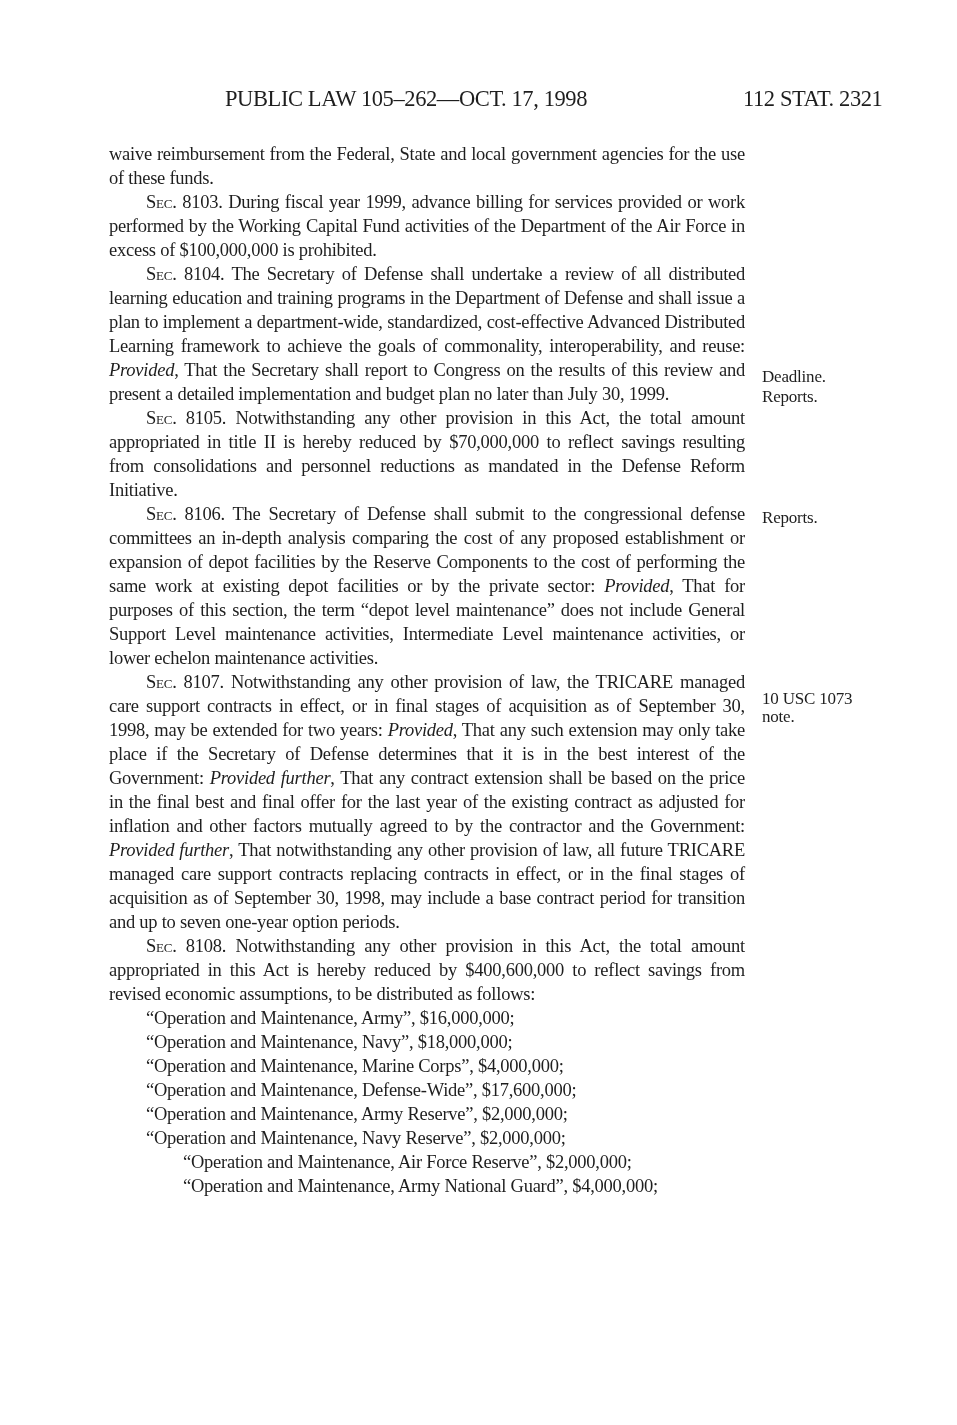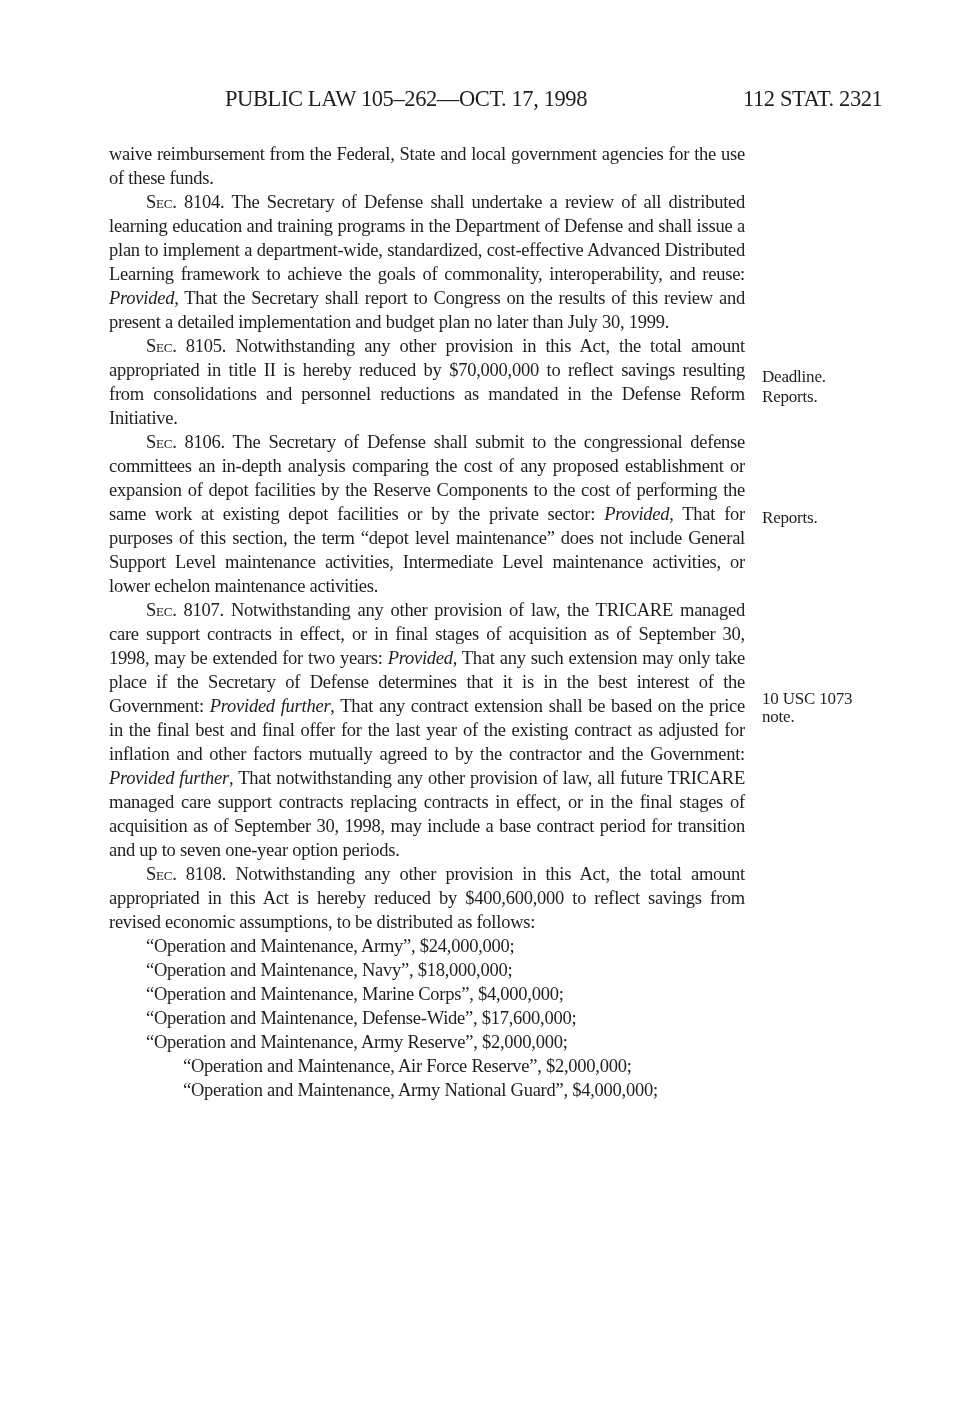--- a/index.html
+++ b/index.html
@@ -35,37 +35,39 @@
 <body>
 
 <div class="header">
   <span class="title">PUBLIC LAW 105–262—OCT. 17, 1998</span>
   <span class="stat">112 STAT. 2321</span>
 </div>
 
 <div class="body">
   <p>waive reimbursement from the Federal, State and local government agencies for the use of these funds.</p>
 
+  <p class="sec"><span class="sc">Sec.</span> <span>8103.</span> <span>During fiscal year 1999, advance billing for services provided or work performed by the Working Capital Fund activities of the Department of the Air Force in excess of $100,000,000 is prohibited.</span></p>
 
   <p class="sec"><span class="sc">Sec.</span> <span>8104.</span> <span>The Secretary of Defense shall undertake a review of all distributed learning education and training programs in the Department of Defense and shall issue a plan to implement a department-wide, standardized, cost-effective Advanced Distributed Learning framework to achieve the goals of commonality, interoperability, and reuse: </span><em>Provided</em><span>, That the Secretary shall report to Congress on the results of this review and present a detailed implementation and budget plan no later than July 30, 1999.</span></p>
 
   <p class="sec"><span class="sc">Sec.</span> <span>8105.</span> <span>Notwithstanding any other provision in this Act, the total amount appropriated in title II is hereby reduced by $70,000,000 to reflect savings resulting from consolidations and personnel reductions as mandated in the Defense Reform Initiative.</span></p>
 
   <p class="sec"><span class="sc">Sec.</span> <span>8106.</span> <span>The Secretary of Defense shall submit to the congressional defense committees an in-depth analysis comparing the cost of any proposed establishment or expansion of depot facilities by the Reserve Components to the cost of performing the same work at existing depot facilities or by the private sector: </span><em>Provided</em><span>, That for purposes of this section, the term “depot level maintenance” does not include General Support Level maintenance activities, Intermediate Level maintenance activities, or lower echelon maintenance activities.</span></p>
 
   <p class="sec"><span class="sc">Sec.</span> <span>8107.</span> <span>Notwithstanding any other provision of law, the TRICARE managed care support contracts in effect, or in final stages of acquisition as of September 30, 1998, may be extended for two years: </span><em>Provided</em><span>, That any such extension may only take place if the Secretary of Defense determines that it is in the best interest of the Government: </span><em>Provided further</em><span>, That any contract extension shall be based on the price in the final best and final offer for the last year of the existing contract as adjusted for inflation and other factors mutually agreed to by the contractor and the Government: </span><em>Provided further</em><span>, That notwithstanding any other provision of law, all future TRICARE managed care support contracts replacing contracts in effect, or in the final stages of acquisition as of September 30, 1998, may include a base contract period for transition and up to seven one-year option periods.</span></p>
 
   <p class="sec"><span class="sc">Sec.</span> <span>8108.</span> <span>Notwithstanding any other provision in this Act, the total amount appropriated in this Act is hereby reduced by $400,600,000 to reflect savings from revised economic assumptions, to be distributed as follows:</span></p>
 
   <div class="items">
-    <p class="item">“Operation and Maintenance, Army”, $24,000,000;</p>
+    <p class="item">“Operation and Maintenance, Army”, $16,000,000;</p>
     <p class="item">“Operation and Maintenance, Navy”, $18,000,000;</p>
     <p class="item">“Operation and Maintenance, Marine Corps”, $4,000,000;</p>
     <p class="item">“Operation and Maintenance, Defense-Wide”, $17,600,000;</p>
     <p class="item">“Operation and Maintenance, Army Reserve”, $2,000,000;</p>
+    <p class="item">“Operation and Maintenance, Navy Reserve”, $2,000,000;</p>
     <p class="item wrap">“Operation and Maintenance, Air Force Reserve”, $2,000,000;</p>
     <p class="item wrap">“Operation and Maintenance, Army National Guard”, $4,000,000;</p>
   </div>
 </div>
 
 <div class="margin-note" style="top:367px;">Deadline.</div>
 <div class="margin-note" style="top:387px;">Reports.</div>
 <div class="margin-note" style="top:508px;">Reports.</div>
 <div class="margin-note" style="top:689px;">10 USC 1073</div>
 <div class="margin-note" style="top:707px;">note.</div>

